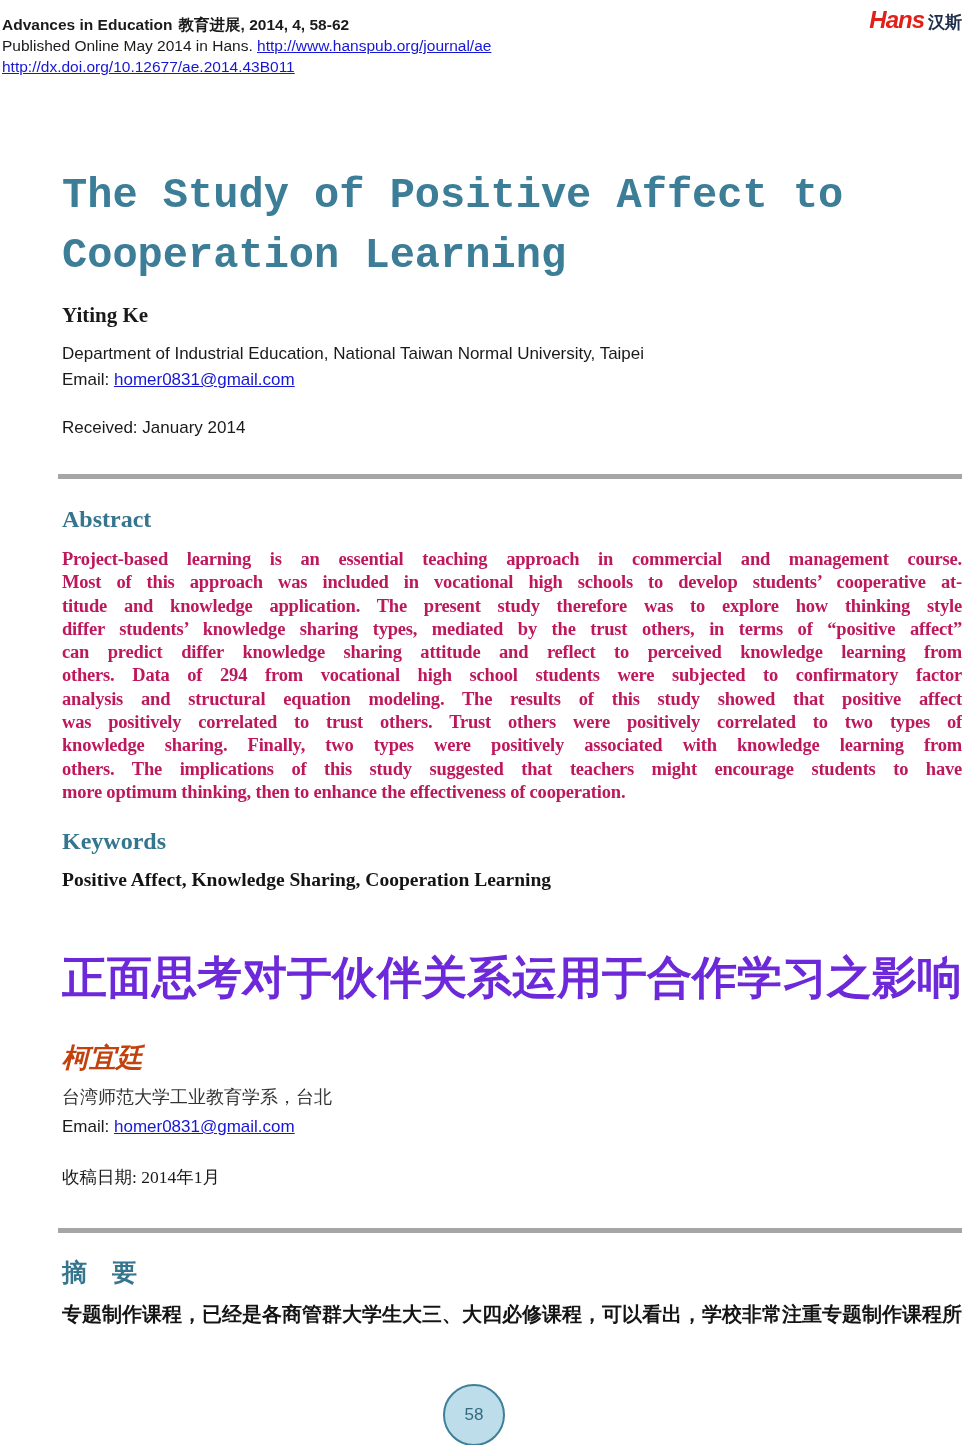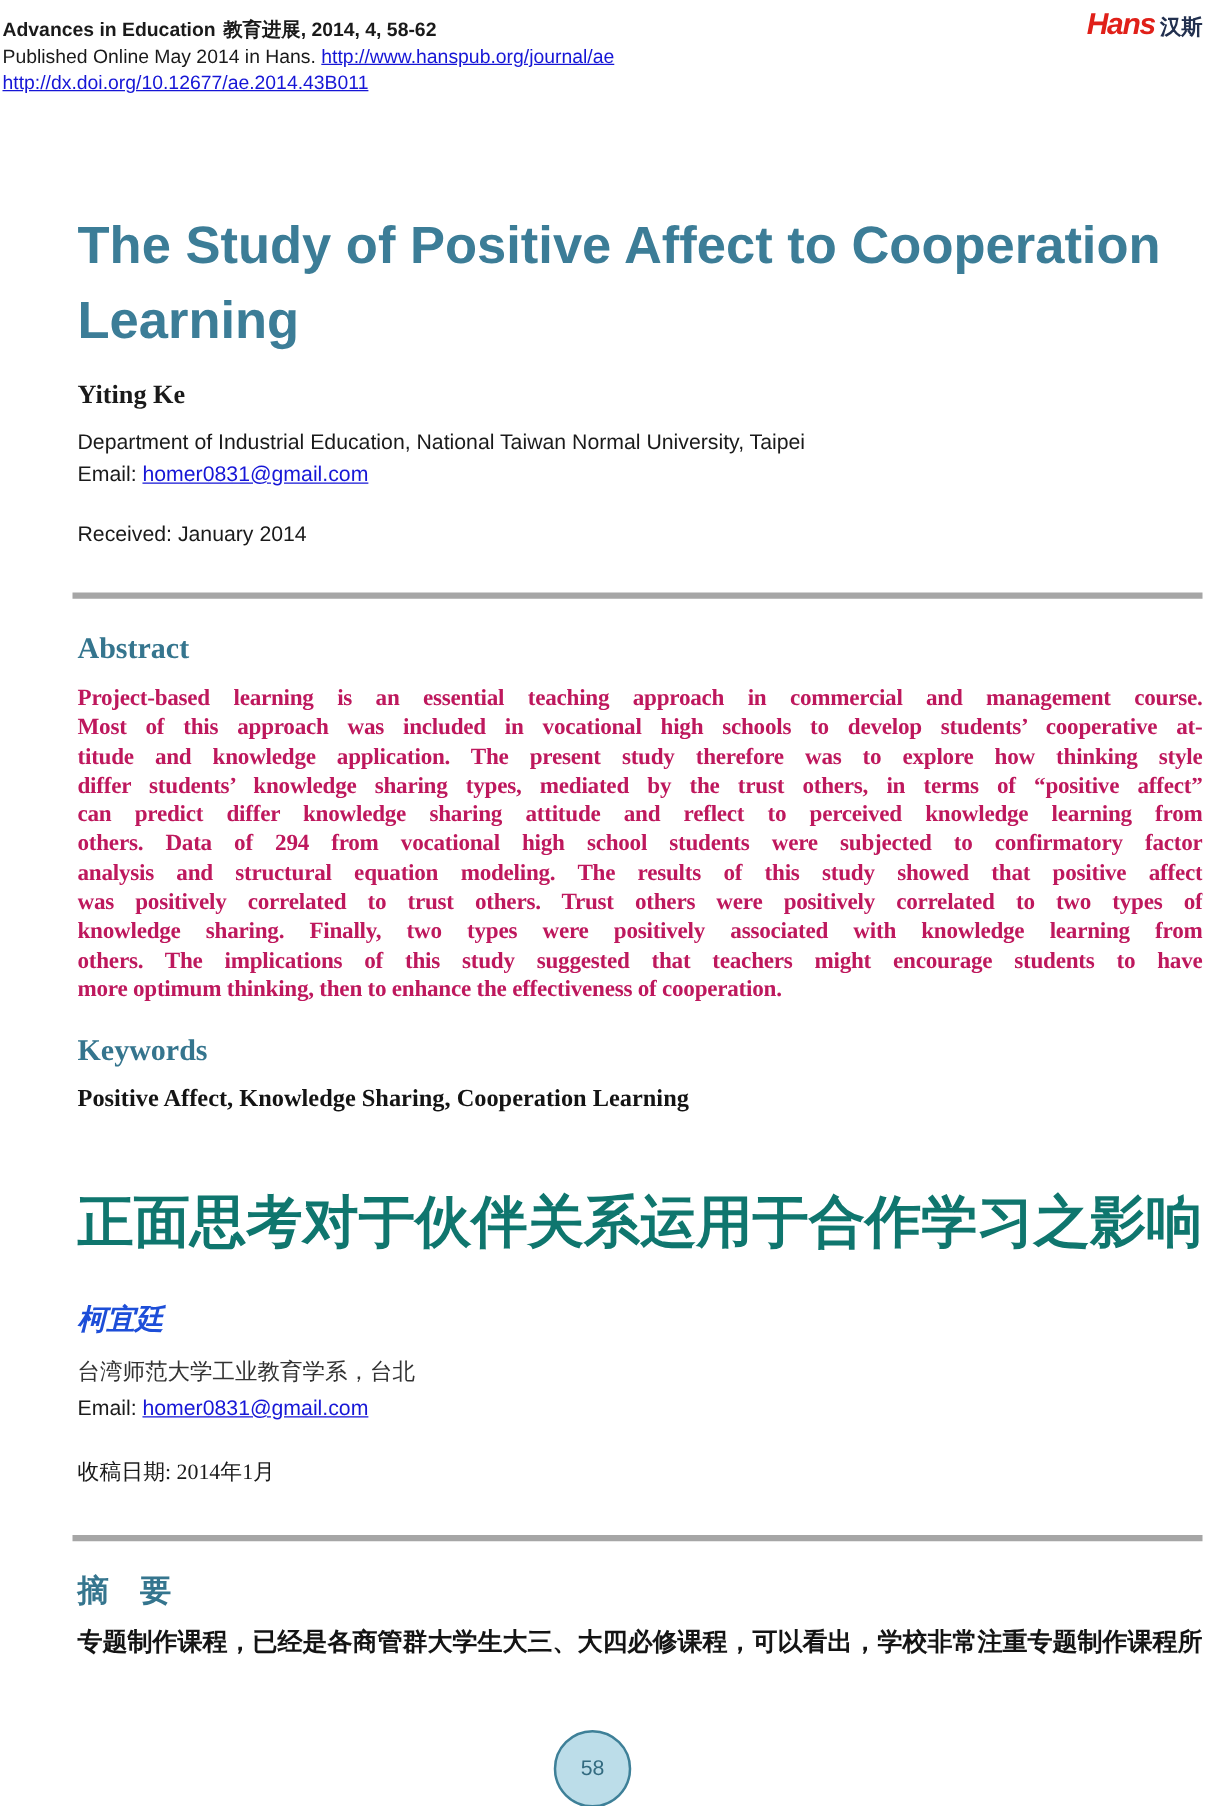--- a/index.html
+++ b/index.html
@@ -49,21 +49,21 @@
     font-size: 17px;
     color: #22304f;
     margin-left: 4px;
   }
   
   .en-title {
     position: absolute;
     left: 62px;
     top: 166px;
     width: 885px;
-    font-family: Liberation Sans, sans-serif;
+    font-family: Liberation Mono, monospace;
     font-weight: bold;
     font-size: 42px;
     line-height: 60px;
     color: #3c7d97;
   }
   .en-author {
     position: absolute;
     left: 62px;
     top: 303px;
     font-family: "Liberation Serif", serif;
@@ -130,32 +130,32 @@
   
   .zh-title {
     position: absolute;
     left: 62px;
     top: 946px;
     width: 904px;
     font-family: "Liberation Sans", sans-serif;
     font-weight: bold;
     font-size: 45px;
     line-height: 64px;
-    color: #0f766e;
+    color: #6d28d9;
     white-space: nowrap;
   }
   .zh-author {
     position: absolute;
     left: 62px;
     top: 1040px;
     font-family: "Liberation Serif", serif;
     font-style: italic;
     font-weight: bold;
-    font-size: 23px;
-    color: #1d4ed8;
+    font-size: 27px;
+    color: #c2410c;
   }
   .affiliation-zh {
     top: 1086px;
     font-family: "Liberation Serif", serif;
     font-size: 18px;
     color: #333333;
   }
   .email-zh { top: 1116px; }
   .received-zh {
     top: 1166px;

